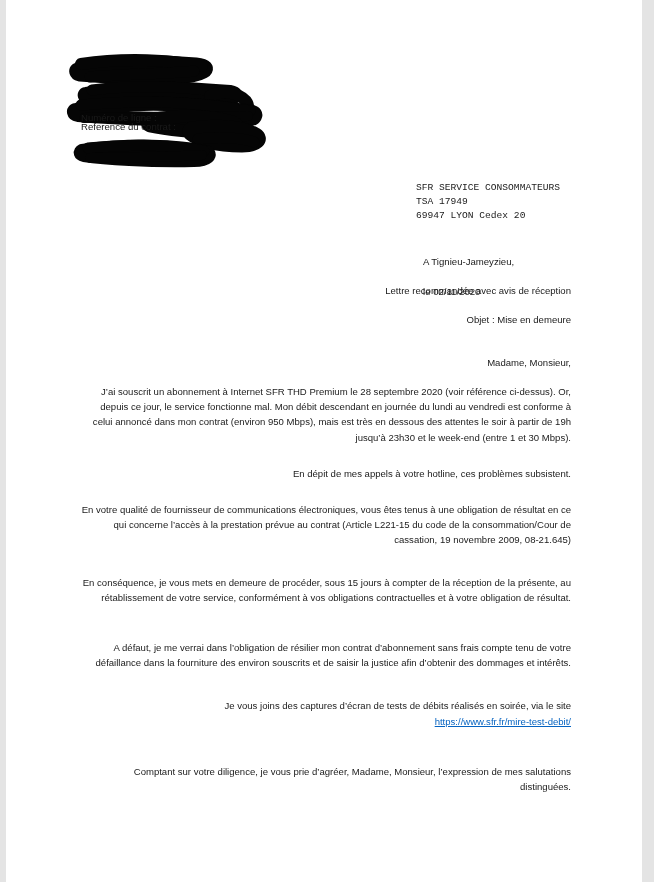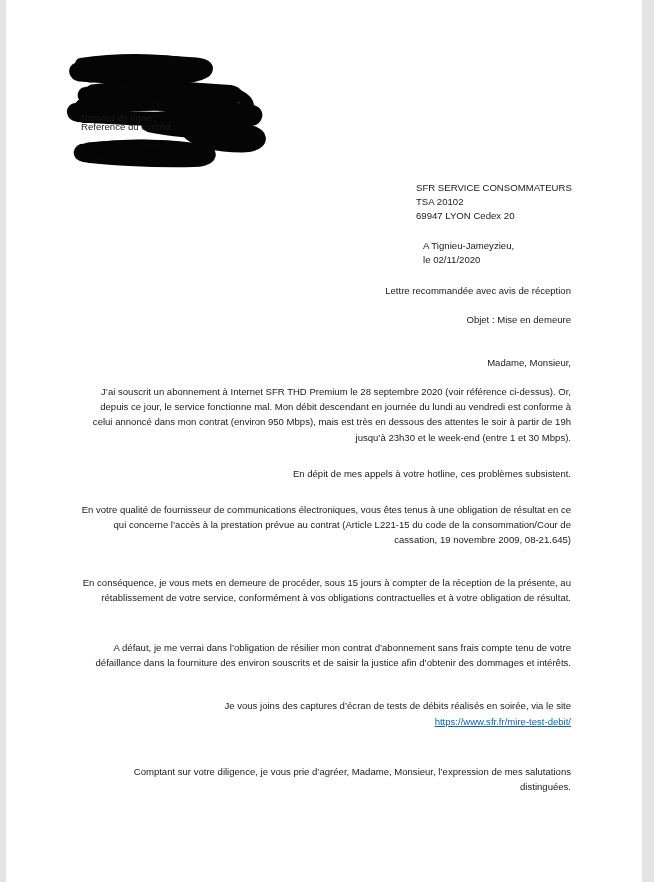--- a/index.html
+++ b/index.html
@@ -55,31 +55,31 @@
 
   
   #recipient-block {
     position: absolute;
     left: 410px;
     top: 181px;
     font-size: 9.6px;
     line-height: 14.2px;
     color: #1a1a1a;
   }
-  #recipient-block div { white-space: nowrap; }
+  #recipient-block div { white-space: nowrap; font-family: Liberation Mono, monospace; }
 
   #date-block {
     position: absolute;
     left: 417px;
     top: 239px;
     font-size: 9.6px;
     line-height: 14.2px;
     color: #1a1a1a;
   }
-  #date-block div { white-space: nowrap; }
+  #date-block div { white-space: nowrap; margin-top: 16px; }
 
   
   #letter-body {
     position: absolute;
     left: 75px;
     top: 283px;
     width: 490px;
     font-size: 9.55px;
     line-height: 15.1px;
     color: #1a1a1a;
@@ -136,21 +136,21 @@
         <path d="M84 158 C126 157, 168 157, 196 155" stroke-width="10"></path>
       </g>
     </svg>
 
     <div class="sender-label" id="sender-line-number">Numéro de ligne :</div>
     <div class="sender-label" id="sender-contract-ref">Reference du contrat :</div>
   </div>
 
   <div id="recipient-block">
     <div>SFR SERVICE CONSOMMATEURS</div>
-    <div>TSA 20102</div>
+    <div>TSA 17949</div>
     <div>69947 LYON Cedex 20</div>
   </div>
 
   <div id="date-block">
     <div>A Tignieu-Jameyzieu,</div>
     <div>le 02/11/2020</div>
   </div>
 
   <div id="letter-body">
 

